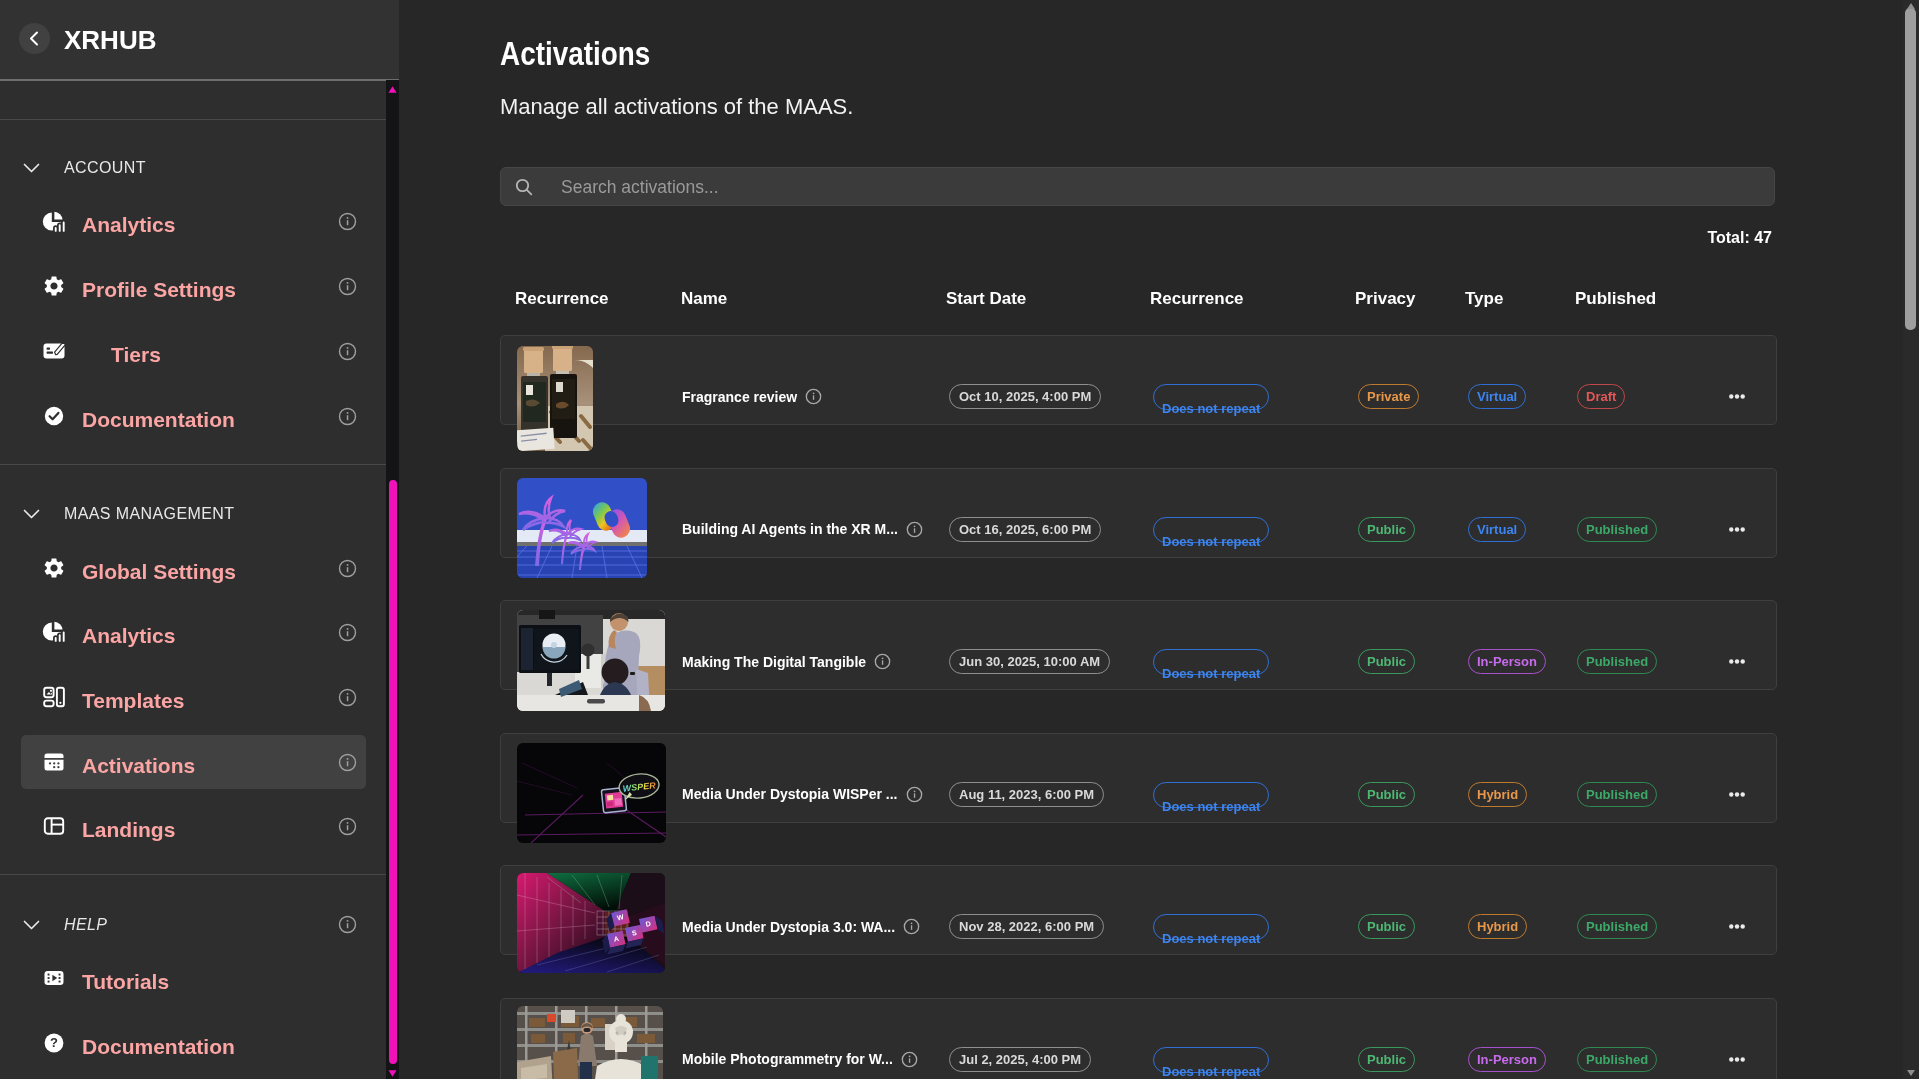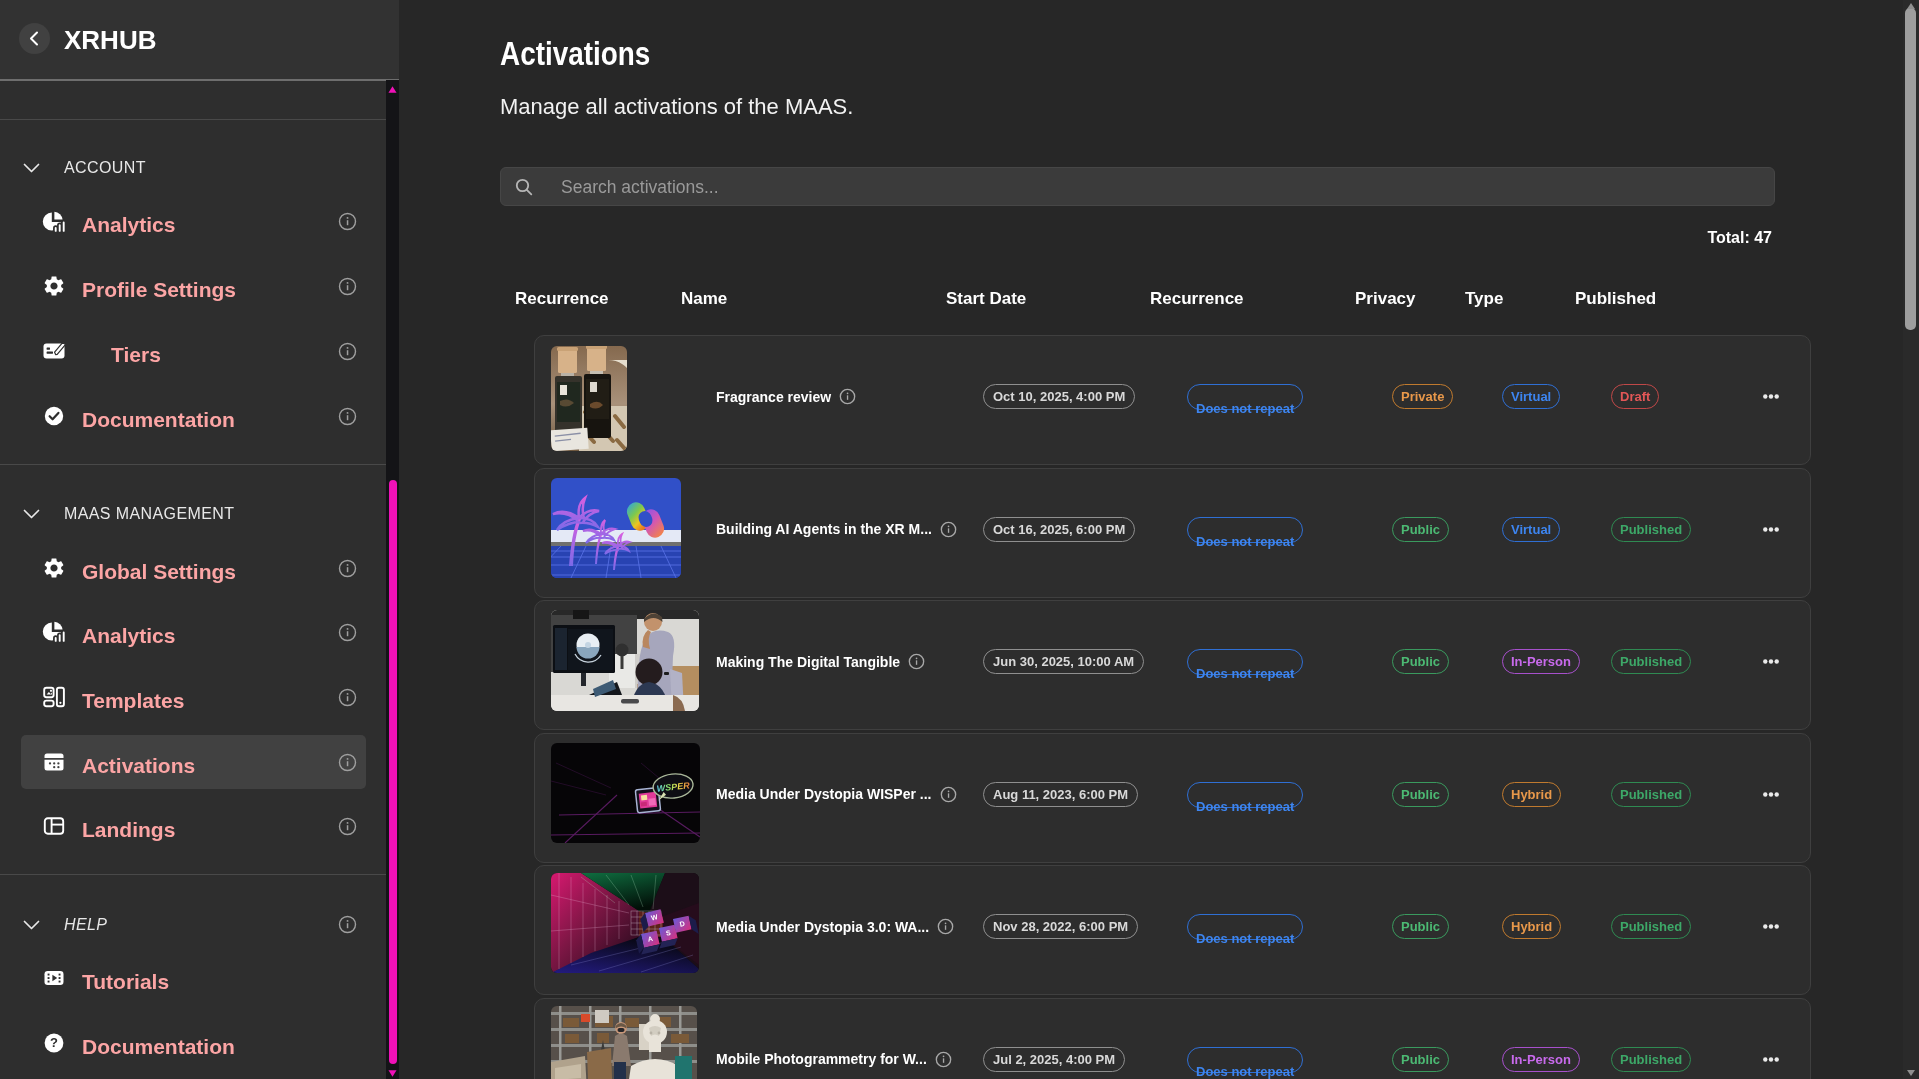--- a/index.html
+++ b/index.html
@@ -18,21 +18,21 @@
 .info { position:absolute; left:338px; width:19px; height:19px; }
 .selitem { position:absolute; left:21px; top:735px; width:345px; height:54px; background:#414141; border-radius:5px; }
 
 #main { position:absolute; left:399px; top:0; width:1504px; height:1079px; background:#272727; }
 #title { position:absolute; left:101px; top:35px; font-size:33px; font-weight:bold; color:#fff; transform:scaleX(0.845); transform-origin:0 0; white-space:nowrap; }
 #subtitle { position:absolute; left:101px; top:94px; font-size:22px; color:#f2f2f2; white-space:nowrap; }
 #search { position:absolute; left:101px; top:167px; width:1275px; height:39px; background:#3b3b3b; border:1px solid #464646; border-radius:6px; }
 #searchph { position:absolute; left:162px; top:177px; font-size:17.5px; color:#9a9a9a; }
 #total { position:absolute; left:1203px; top:229px; width:170px; text-align:right; font-size:16px; font-weight:bold; color:#fff; }
 .th { position:absolute; top:289px; font-size:17px; font-weight:bold; color:#fff; white-space:nowrap; }
-.row { position:absolute; left:101px; width:1277px; height:130px; background:#2d2d2d; border:1px solid #3f3f3f; border-radius:10px;margin-left:34px; }
+.row { position:absolute; left:101px; width:1277px; height:90px; background:#2d2d2d; border:1px solid #3f3f3f; border-radius:5px; }
 .thumb { position:absolute; border-radius:6px; overflow:hidden; }
 .nm { position:absolute; left:181px; top:52px; height:17px; display:flex; align-items:center; gap:8px; font-size:14px; font-weight:bold; color:#fff; white-space:nowrap; }
 .pill { position:absolute; top:48px; height:25px; line-height:23px; border-radius:13px; font-size:13px; font-weight:bold; white-space:nowrap; text-align:center; }
 .date { left:448px; padding:0 9px; border:1px solid #8f8f8f; color:#d9d9d9; font-size:13px; }
 .recur { left:652px; padding:12px 8px; }
 .blue  { border:1px solid #2f6fd4; color:#3d85f0; }
 .orange{ border:1px solid #c07a2e; color:#e8984a; }
 .green { border:1px solid #3a9a5e; color:#4cb973; }
 .green2{ border:1px solid #2f8a52; color:#3da868; }
 .red   { border:1px solid #c04848; color:#e25757; }

